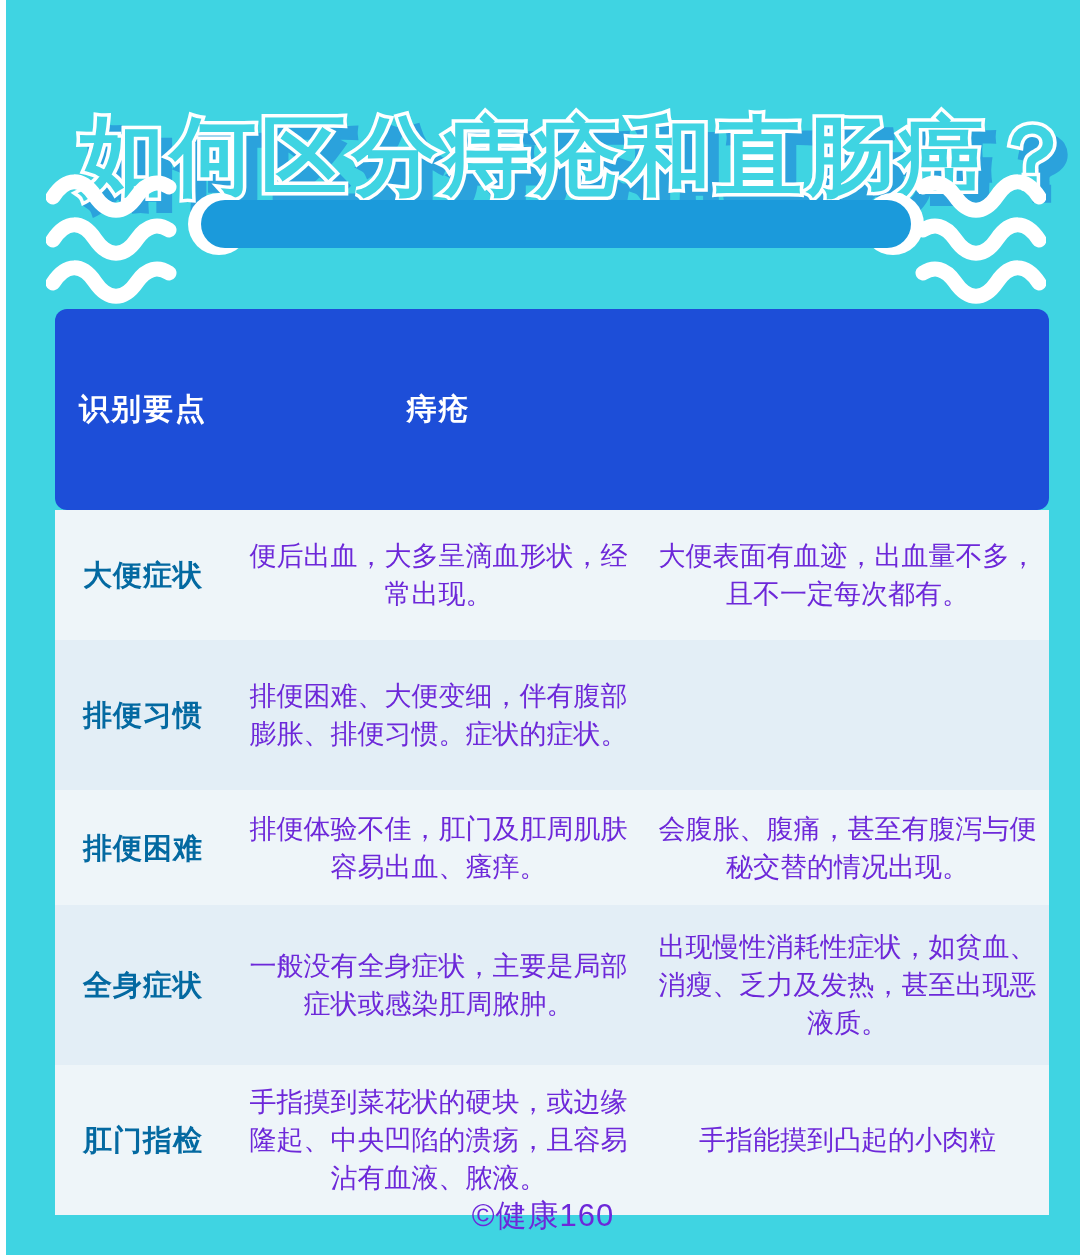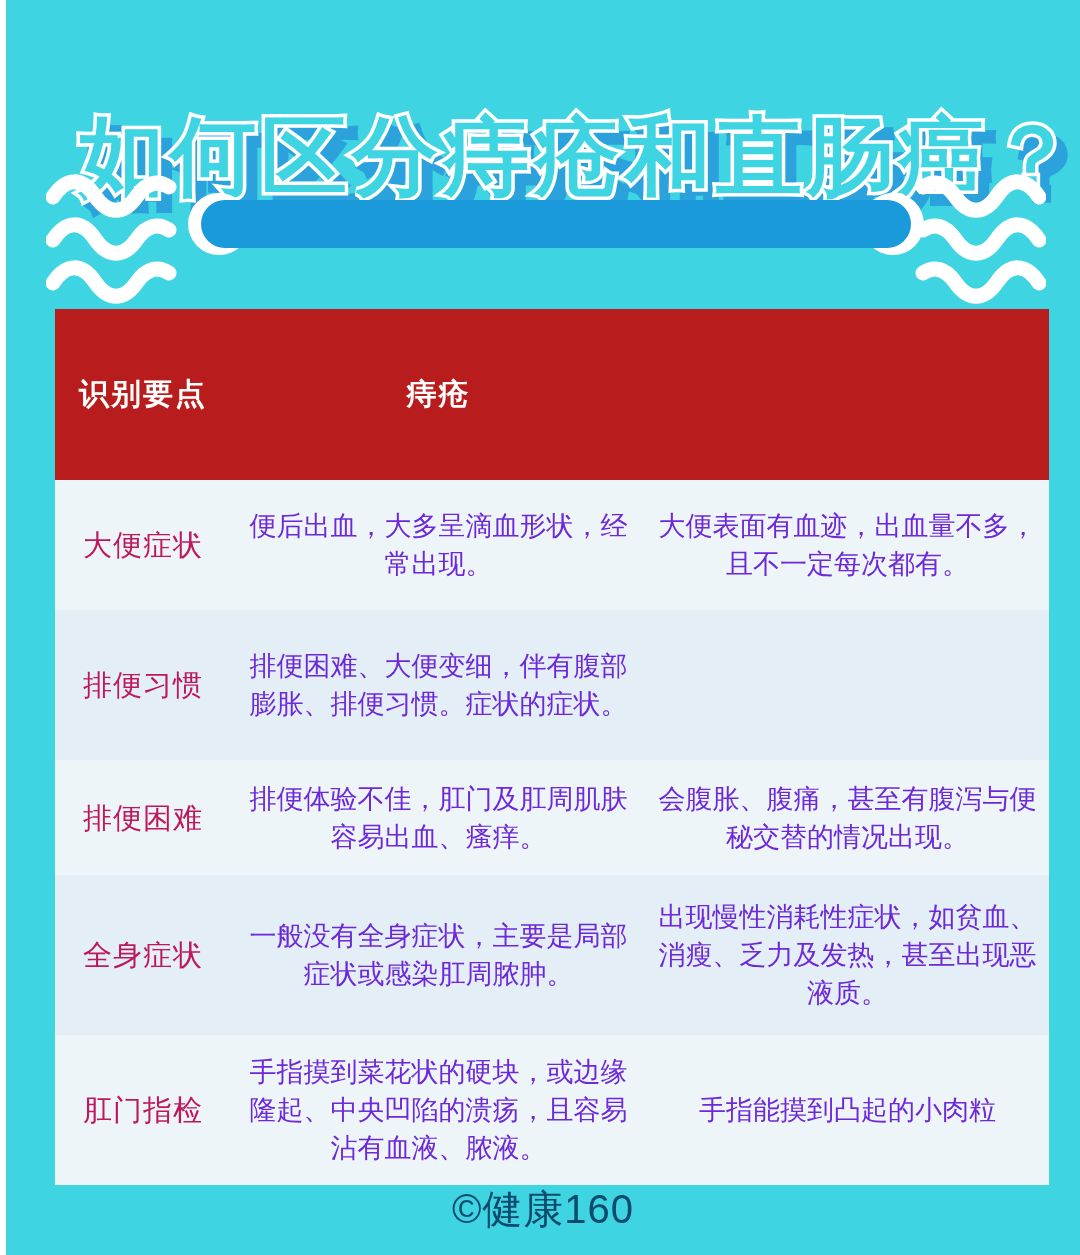--- a/index.html
+++ b/index.html
@@ -38,47 +38,47 @@
     position:absolute;top:172px;left:40px;width:1000px;height:132px;
   }
   
   .table{
     position:absolute;top:309px;left:49px;width:994px;
   }
   .thead,.tr{
     display:grid;grid-template-columns:176px 415px 403px;
   }
   .thead{
-    height:171px;background:#b91c1c;
+    height:201px;background:#1d4ed8;border-radius:12px;
   }
   .th{
     display:flex;align-items:center;justify-content:center;
     color:#ffffff;font-size:30px;font-weight:700;letter-spacing:2px;
   }
   .tr{background:#EEF5F9;}
   .tr.alt{background:#E3EEF6;}
   .r1{height:130px;}
   .r2{height:150px;}
   .r3{height:115px;}
   .r4{height:160px;}
   .r5{height:150px;}
   .td{
     display:flex;align-items:center;justify-content:center;
     text-align:center;
     color:#6d28d9;font-size:27px;line-height:38px;
     padding:0 6px;box-sizing:border-box;
   }
   .td.label{
-    font-size:29px;color:#be185d;letter-spacing:1px;
+    font-size:29px;color:#0369a1;letter-spacing:1px;font-weight:bold;
   }
   
   .footer{
     position:absolute;left:0;right:0;bottom:18px;
     text-align:center;
-    color:#0c4a6e;font-size:40px;letter-spacing:1px;
+    color:#6d28d9;font-size:31px;letter-spacing:1px;
   }
 </style>
 </head>
 <body>
 
 <div class="canvas">
 
   <div class="title-wrap">
     <div class="title-layer title-shadow">如何区分痔疮和直肠癌？</div>
     <div class="title-layer title-front">如何区分痔疮和直肠癌？</div>

